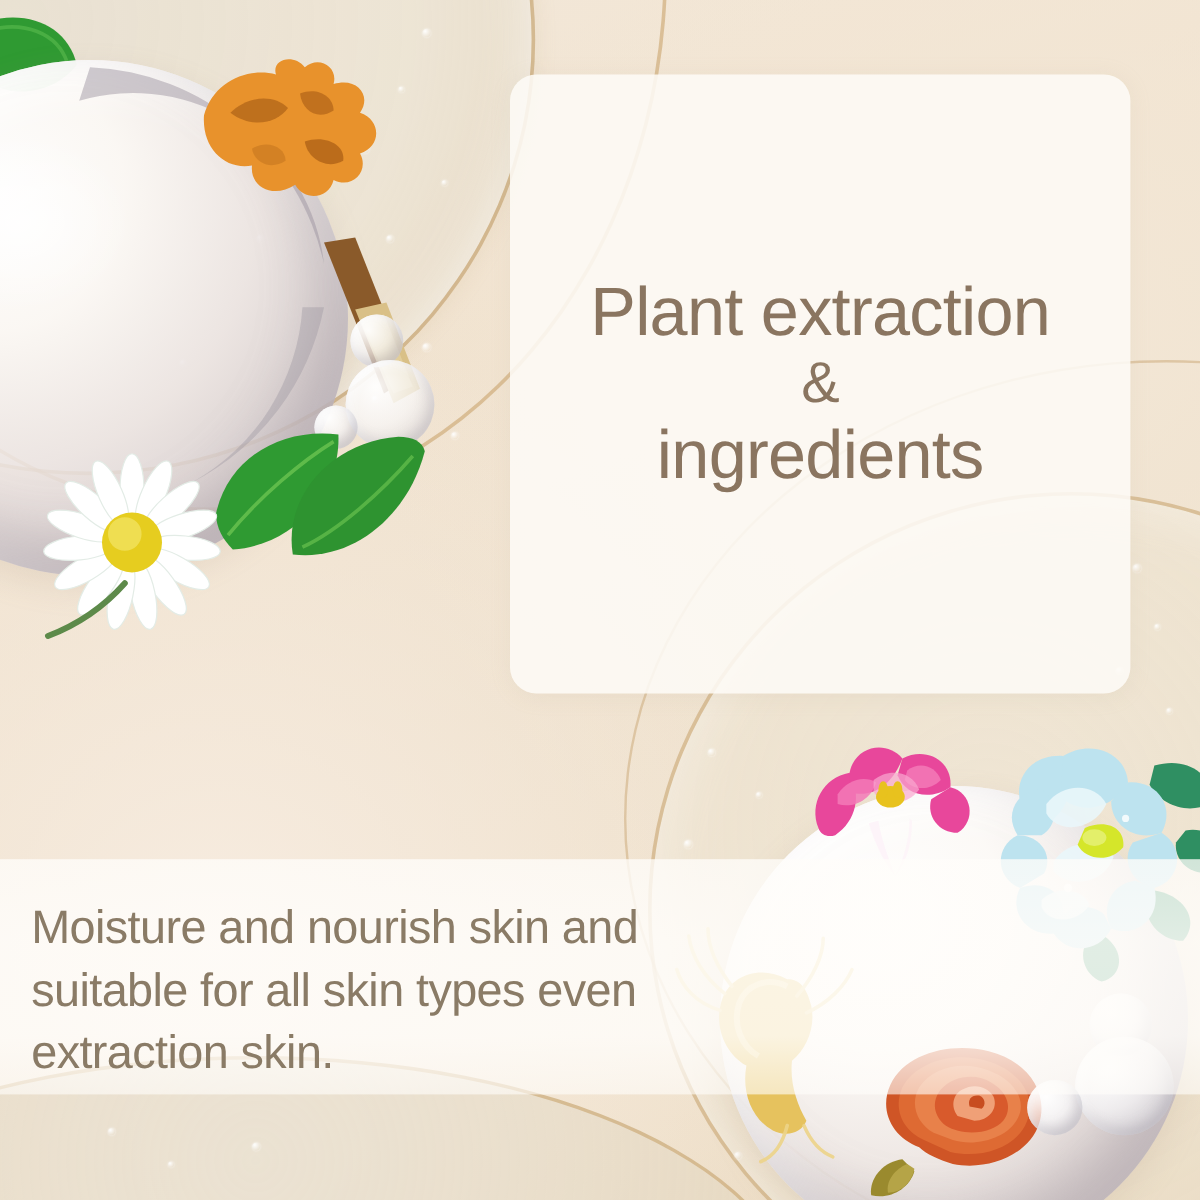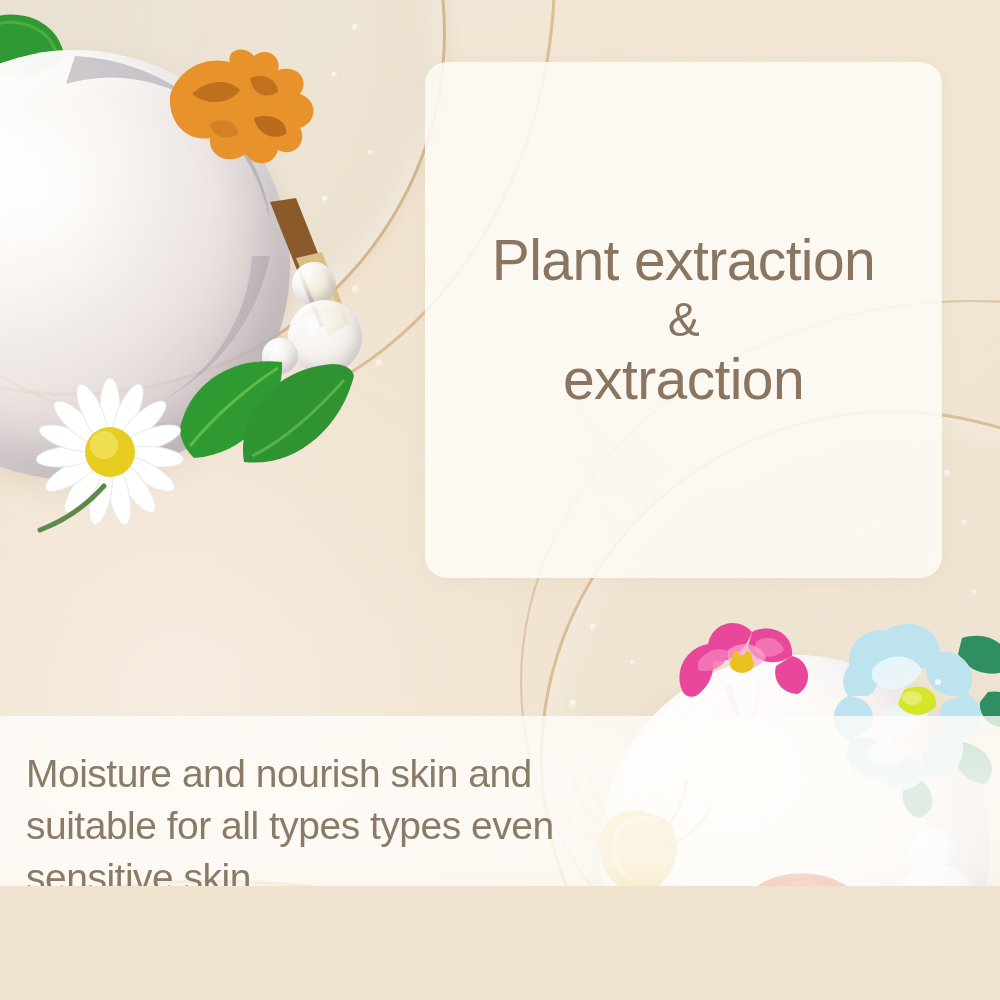--- a/index.html
+++ b/index.html
@@ -1,21 +1,21 @@
 <!DOCTYPE html>
 <html><head>
 <meta charset="utf-8">
 <style>
   html,body{margin:0;padding:0;}
   body{
     width:1000px;height:1000px;overflow:hidden;
     font-family:"Liberation Sans", sans-serif;
     background:#efe2cf;
   }
-  #stage{position:relative;width:1000px;height:886px;overflow:hidden;
+  #stage{position:relative;width:1000px;height:1000px;overflow:hidden;
     background:
       radial-gradient(circle at 18% 78%, #f7ece0 0%, rgba(247,236,224,0) 46%),
       radial-gradient(circle at 86% 26%, #f3e7d6 0%, rgba(243,231,214,0) 50%),
       linear-gradient(160deg,#f3e9dc 0%,#f1e3d0 28%,#eddfca 55%,#f0e2cd 78%,#ead9c0 100%);
   }
 
   
   .lay{position:absolute;pointer-events:none;}
 
   
@@ -303,19 +303,19 @@
     <path d="M56 104 C46 108 38 118 40 128 C52 128 60 118 62 108 Z" fill="#b5a447"></path>
   </svg>
 
   <div class="bub" style="left:908px;top:828px;width:52px;height:52px"></div>
   <div class="bub" style="left:896px;top:864px;width:82px;height:82px"></div>
   <div class="bub" style="left:856px;top:900px;width:46px;height:46px"></div>
 
   <div id="headline-panel">
     <div class="hl">Plant extraction</div>
     <div class="hl amp">&amp;</div>
-    <div class="hl">extraction</div>
+    <div class="hl">ingredients</div>
   </div>
 
   <div id="caption-band"></div>
-  <div id="caption">Moisture and nourish skin and suitable for all types types even sensitive skin.</div>
+  <div id="caption">Moisture and nourish skin and suitable for all skin types even extraction skin.</div>
 
 </div>
 
 </body></html>

